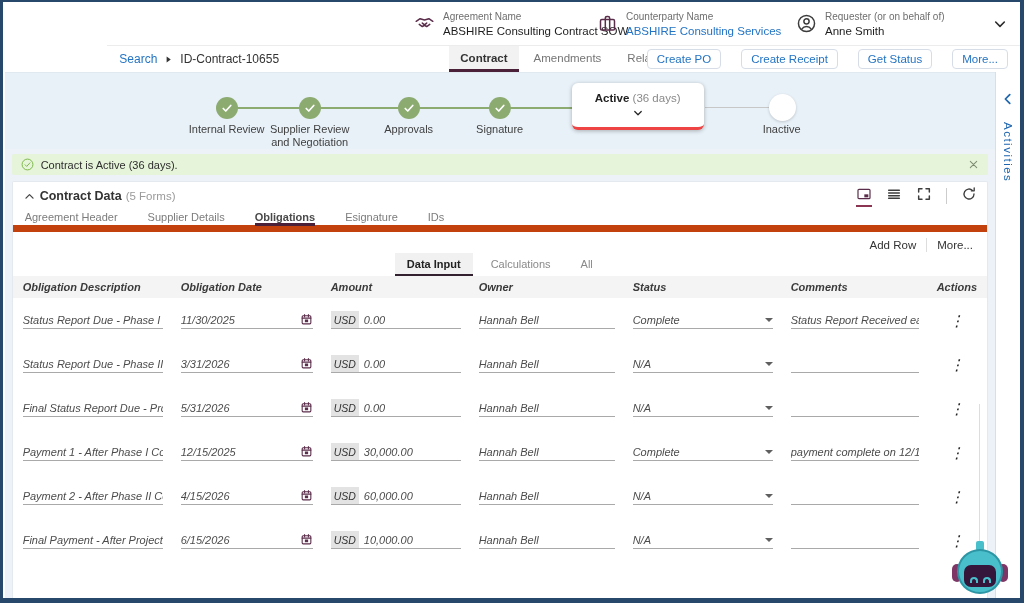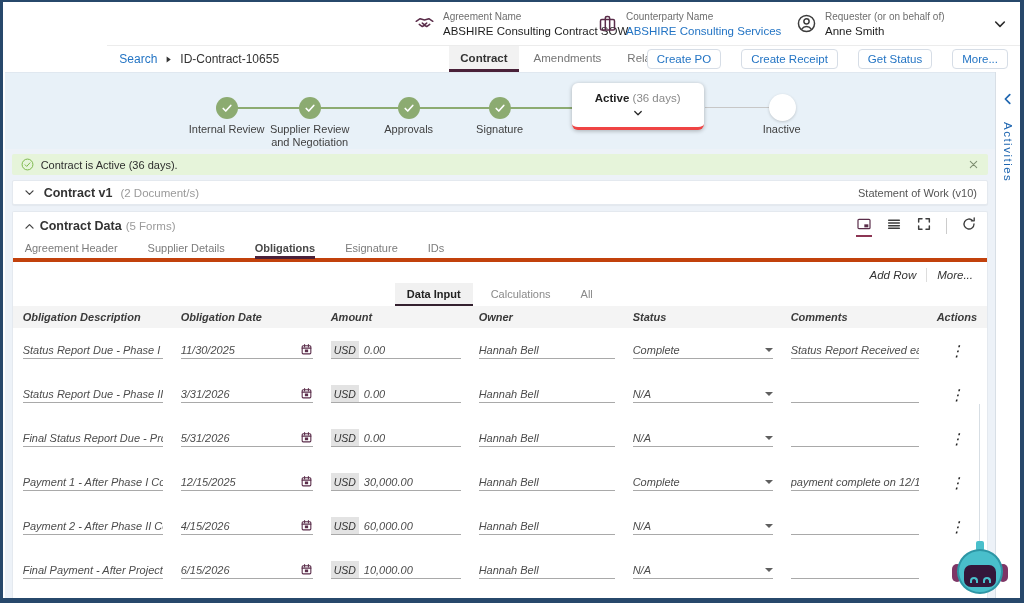--- a/index.html
+++ b/index.html
@@ -68,25 +68,25 @@
   .sec-right { margin-left:auto; font-size:11px; color:#555; }
 
   .data-card { margin:6px 7px 0; background:#fff; border:1px solid #e4e9ef; border-bottom:none; border-radius:2px 2px 0 0; flex:1; display:flex; flex-direction:column; min-height:0; }
   .data-header { height:28px; display:flex; align-items:center; gap:4px; padding:0 10px; flex:none; }
   .view-icons { margin-left:auto; display:flex; align-items:center; gap:14px; color:#3d3d3d; }
   .vicon { width:16px; height:16px; cursor:pointer; }
   .vwrap { padding-bottom:3px; border-bottom:2px solid transparent; }
   .vwrap.active { border-bottom-color:#8c3553; color:#5a2d4a; }
   .vdivider { width:1px; height:16px; background:#ccc; }
 
-  .form-tabs { display:flex; gap:30px; padding:0 12px; height:22px; border-bottom:4px solid #c2410c; flex:none; }
+  .form-tabs { display:flex; gap:30px; padding:0 12px; height:22px; border-bottom:7px solid #c2410c; flex:none; }
   .ftab { font-size:11px; color:#7c7c7c; display:flex; align-items:center; border-bottom:3px solid transparent; margin-bottom:-1px; cursor:pointer; white-space:nowrap; }
   .ftab.active { color:#4a4a4a; font-weight:bold; border-bottom-color:#4a2139; }
 
-  .table-toolbar-top { display:flex; justify-content:flex-end; align-items:center; gap:10px; padding:6px 14px 0; font-size:11.5px; color:#333; flex:none;font-style:italic; }
+  .table-toolbar-top { display:flex; justify-content:flex-end; align-items:center; gap:10px; padding:6px 14px 0; font-size:11.5px; color:#333; flex:none; }
   .tt-link { cursor:pointer; }
   .tt-divider { width:1px; height:14px; background:#ddd; }
 
   .view-tabs { display:flex; justify-content:center; gap:6px; height:23px; margin-top:1px; flex:none; }
   .vtab { font-size:11px; color:#8a8a8a; padding:0 12px; display:flex; align-items:center; border-bottom:2px solid transparent; cursor:pointer; }
   .vtab.active { background:#f1f1f1; color:#222; font-weight:bold; border-bottom-color:#33202e; }
 
   .grid { display:grid; grid-template-columns:158px 150px 148px 154px 158px 146px 1fr;font-style:italic; }
   .grid-header { background:#f4f4f4; height:22px; align-items:center; padding:0 10px; font-size:11px; font-weight:bold; color:#3a3a3a; flex:none; }
   .rows { flex:1; overflow:hidden; padding:0 10px; }
@@ -287,28 +287,20 @@
         <div class="banner">
           <svg class="ic banner-check">
               <use href="#i-checkcircle"></use>
             </svg>
           <span>Contract is Active (36 days).</span>
           <svg class="ic banner-close">
               <use href="#i-close"></use>
             </svg>
         </div>
 
-        <div class="card-row">
-          <svg class="ic sec-chevron">
-              <use href="#i-chevdown"></use>
-            </svg>
-          <span class="sec-title">Contract v1</span>
-          <span class="sec-count">(2 Document/s)</span>
-          <span class="sec-right">Statement of Work (v10)</span>
-        </div>
 
         <div class="data-card">
           <div class="data-header">
             <svg class="ic sec-chevron">
                 <use href="#i-chevup"></use>
               </svg>
             <span class="sec-title">Contract Data</span>
             <span class="sec-count">(5 Forms)</span>
             <div class="view-icons">
               <span class="vwrap active">

